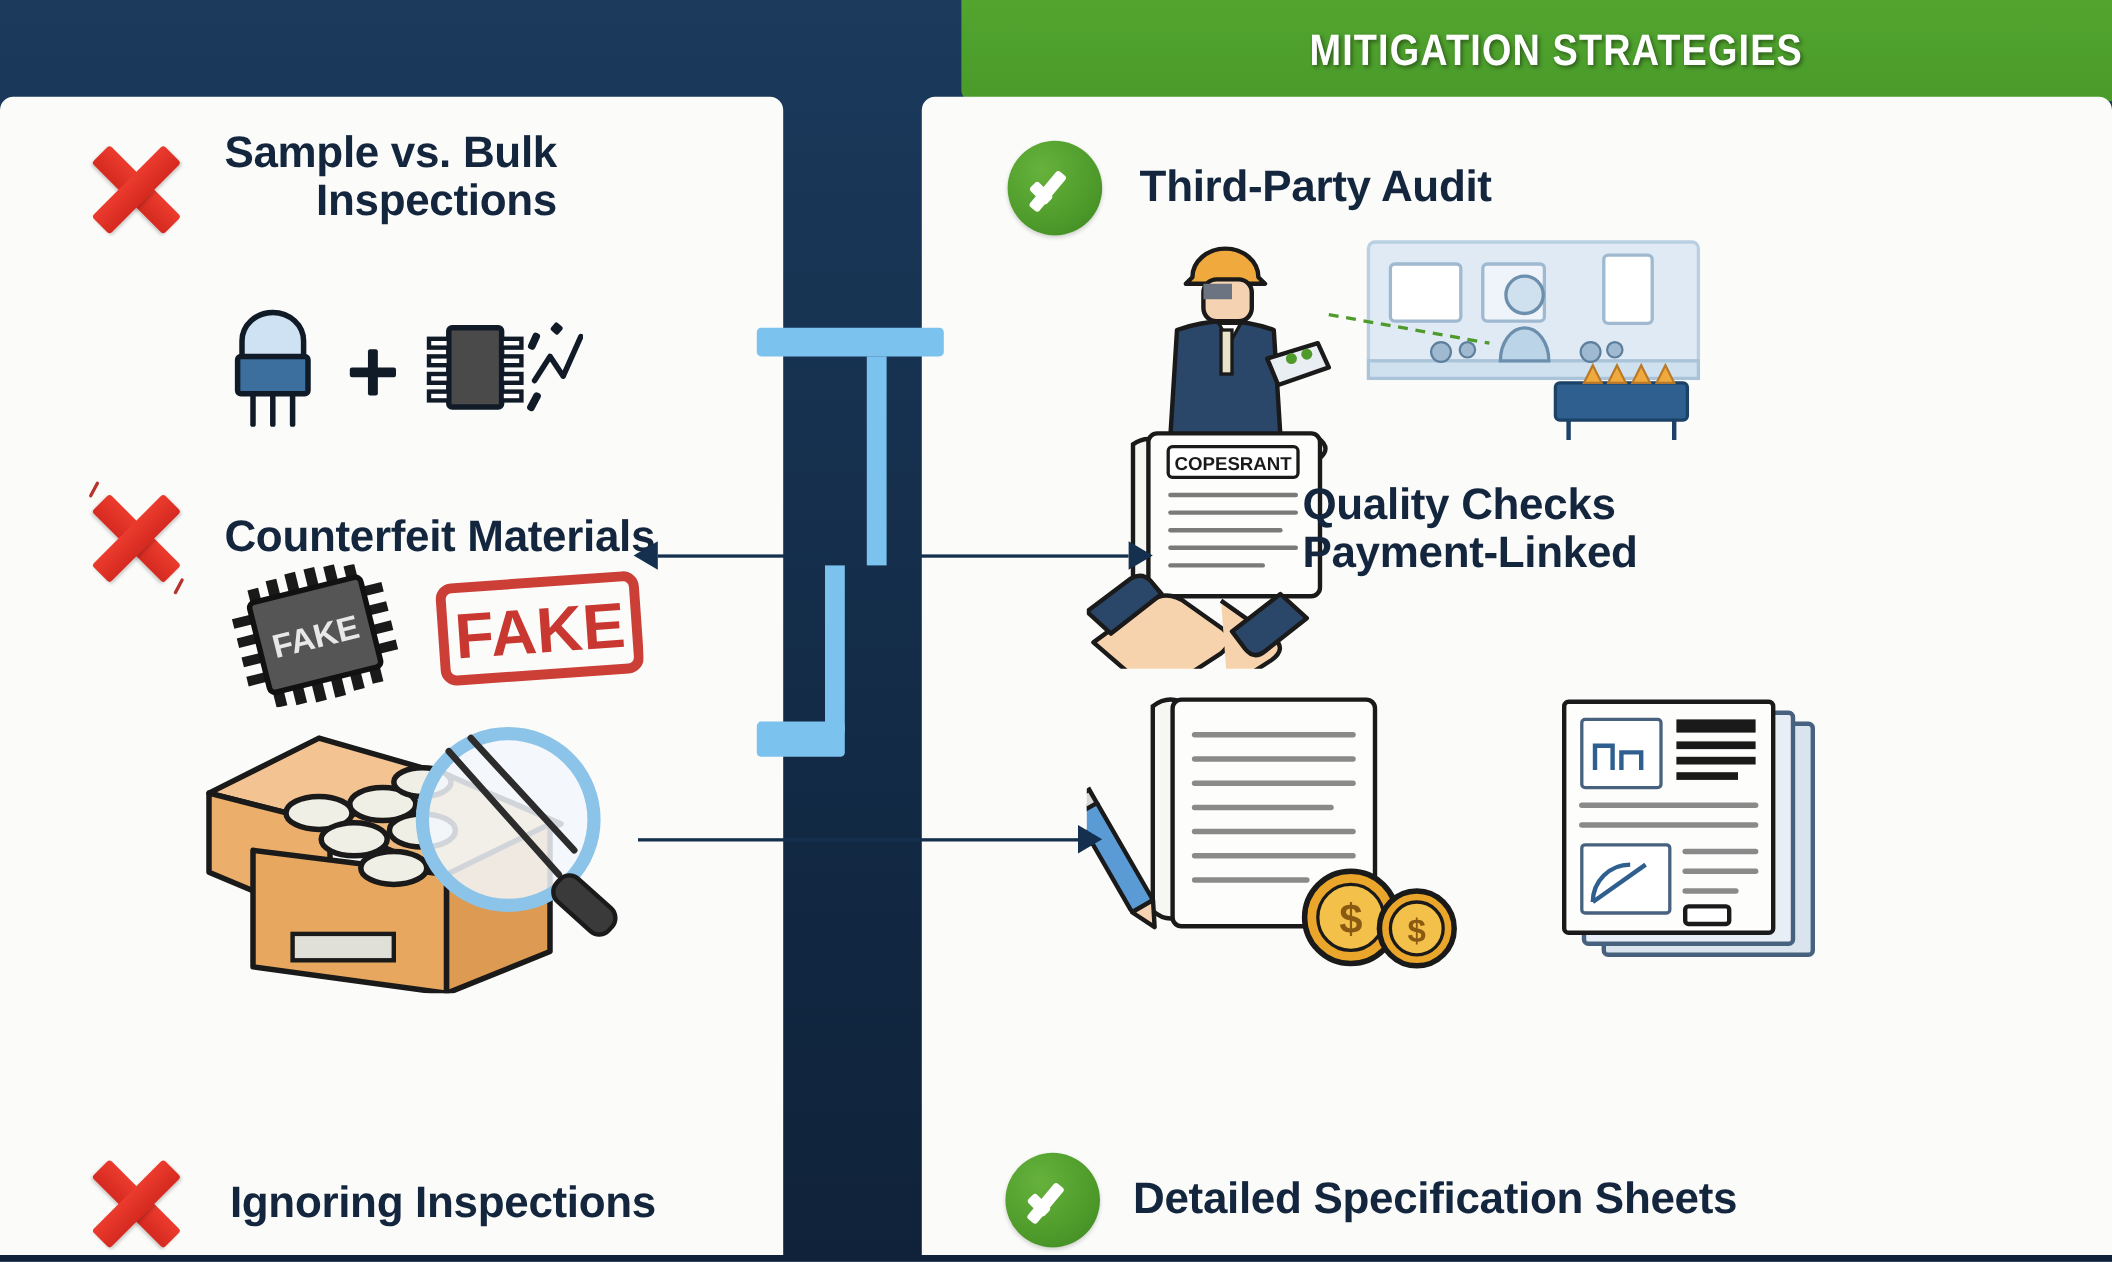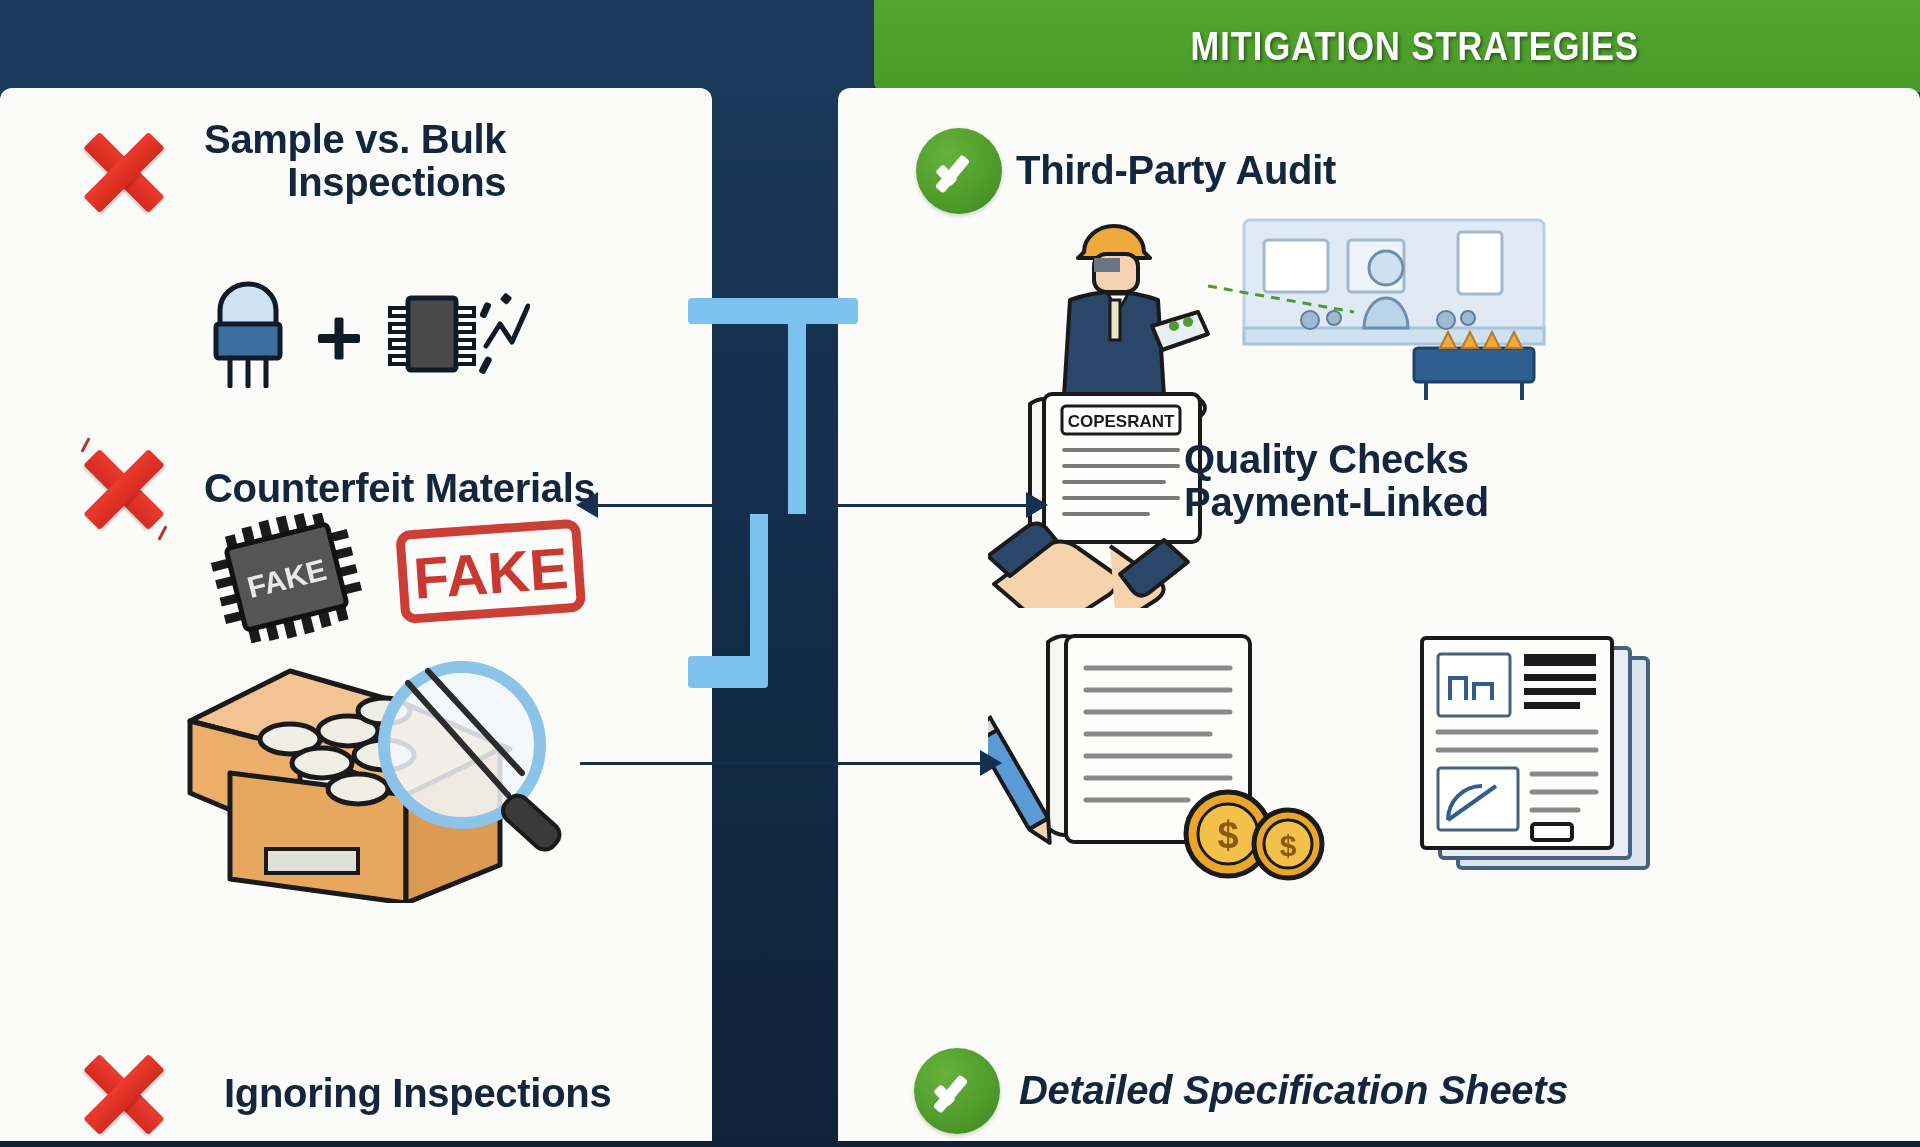--- a/index.html
+++ b/index.html
@@ -237,31 +237,31 @@
         </g>
         <rect x="336" y="146" width="64" height="28" rx="12" fill="#3a3a3a" stroke="#1a1a1a" stroke-width="4" transform="rotate(42 352 156)"></rect>
       </svg>
     </div>
 
     <div class="row" style="left:78px; top:960px;">
       <div class="badge xmark">
         <span></span>
           <span></span>
       </div>
-      <div style="margin-left:54px;">
+      <div style="margin-left:39px;">
         <div class="rowlabel">Ignoring Inspections</div>
       </div>
     </div>
   </div>
 
   <div class="panel" id="panel-right">
 
     <div class="row" style="left:78px; top:40px;">
       <div class="badge checkcircle"></div>
-      <div style="margin-left:14px;">
+      <div style="margin-left:34px;">
         <div class="rowlabel">Third-Party Audit</div>
       </div>
     </div>
 
     <div class="illus" style="left:210px; top:120px; width:540px; height:200px;">
       <svg width="540" height="200" viewBox="0 0 540 200">
 
         <rect x="196" y="12" width="300" height="112" rx="6" fill="#dfeaf4" stroke="#b9cfe2" stroke-width="3"></rect>
         <rect x="216" y="32" width="64" height="52" rx="4" fill="#fff" stroke="#9fb9d0" stroke-width="3"></rect>
         <rect x="300" y="32" width="56" height="52" rx="4" fill="#eef4f9" stroke="#9fb9d0" stroke-width="3"></rect>
@@ -395,21 +395,21 @@
               <line x1="544" y1="164" x2="608" y2="164"></line>
             <line x1="544" y1="182" x2="590" y2="182"></line>
           </g>
           <rect x="544" y="196" width="40" height="16" rx="3" fill="#fff" stroke="#1a1a1a" stroke-width="4"></rect>
         </g>
       </svg>
     </div>
 
     <div class="row" style="left:76px; top:960px;">
       <div class="badge checkcircle"></div>
-      <div style="margin-left:19px;font-style:italic;">
+      <div style="margin-left:30px;">
         <div class="rowlabel">Detailed Specification Sheets</div>
       </div>
     </div>
   </div>
 
   <div class="conn" style="left:680px; top:280px; width:560px; height:440px;">
 
     <div class="lightbar" style="left:8px;  top:18px;  width:170px; height:26px; border-radius:4px;"></div>
     <div class="lightbar" style="left:108px; top:44px; width:18px; height:190px;"></div>
     <div class="lightbar" style="left:8px;  top:376px; width:80px; height:32px; border-radius:4px;"></div>

